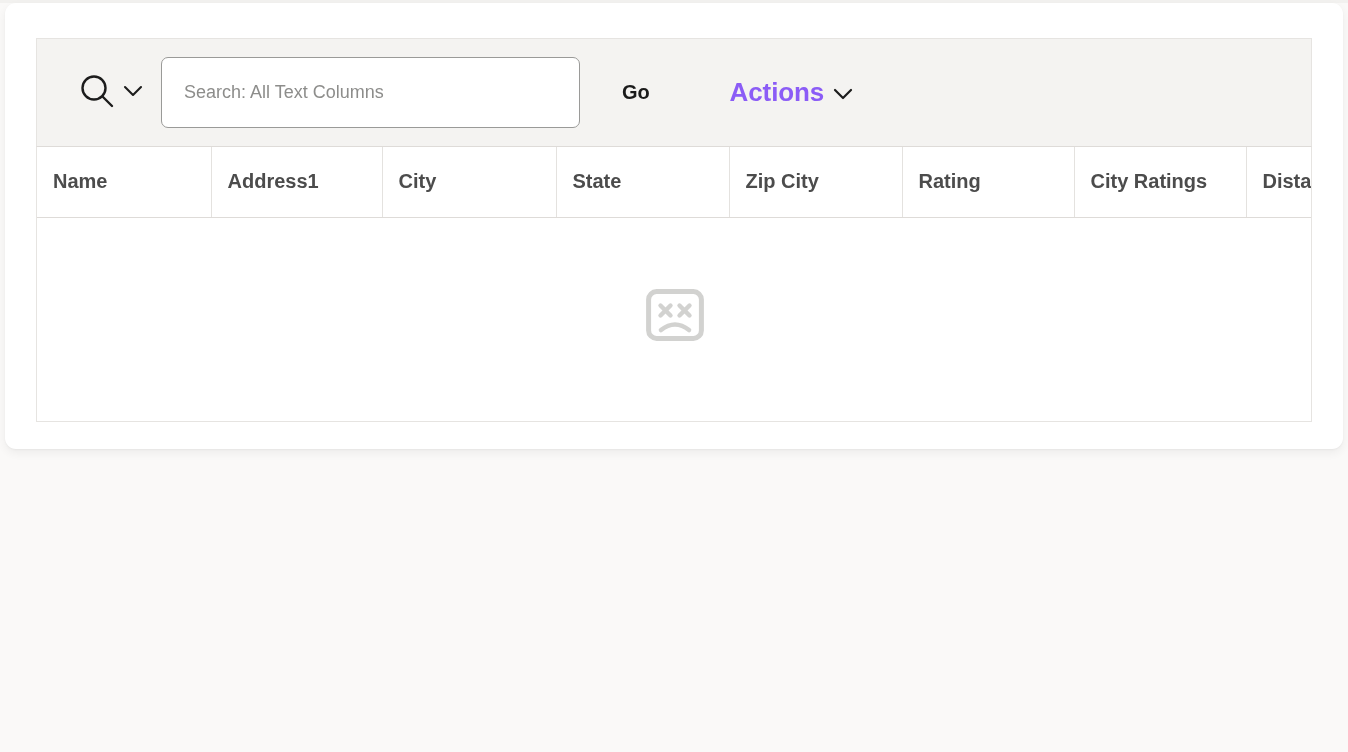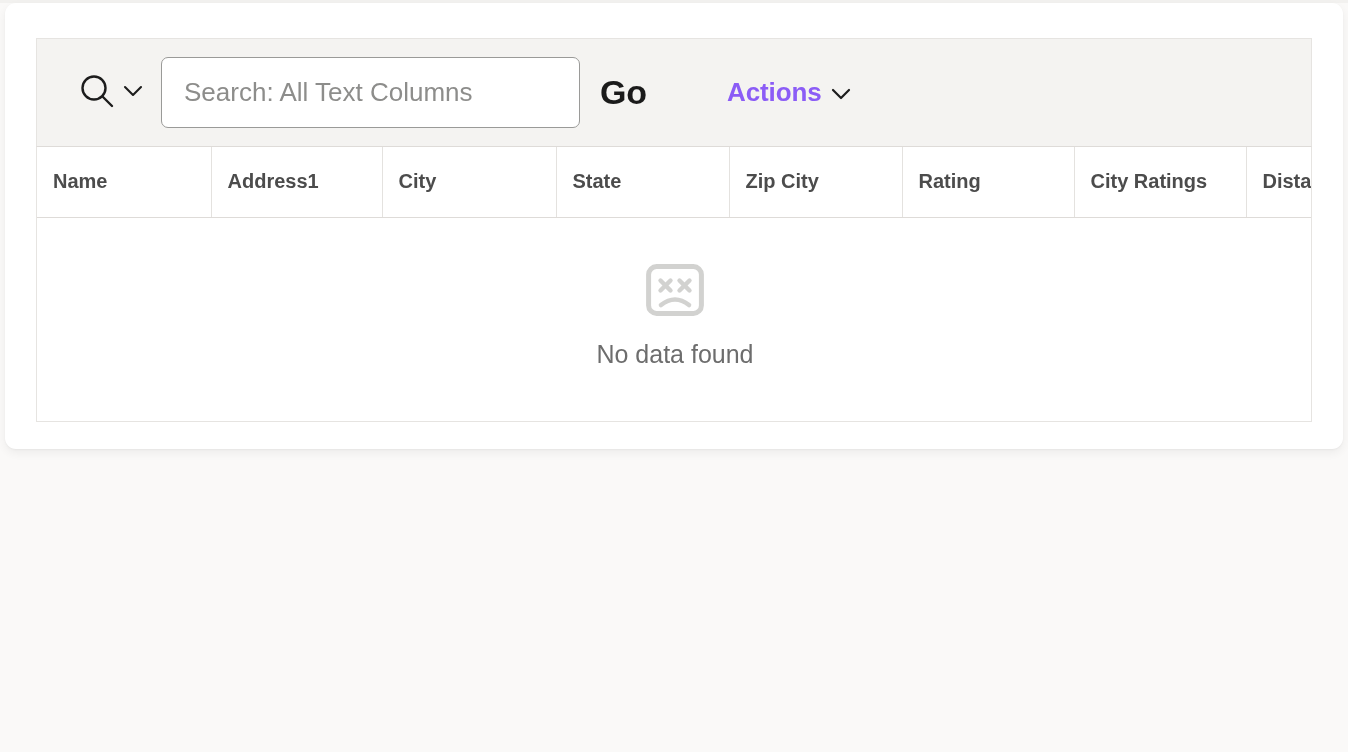--- a/index.html
+++ b/index.html
@@ -87,36 +87,36 @@
   .search-input {
     width: 419px;
     height: 71px;
     margin-left: 18px;
     box-sizing: border-box;
     border: 1px solid #9a9a98;
     border-radius: 7px;
     background: #ffffff;
     padding: 0 22px;
     font-family: "Liberation Sans", sans-serif;
-    font-size: 26px;
+    font-size: 18px;
     color: #3b3b3b;
     outline: none;
   }
   .search-input::placeholder {
     color: #8d8d8b;
     opacity: 1;
   }
 
   .go-btn {
-    margin-left: 20px;
+    margin-left: 42px;
     background: none;
     border: none;
     padding: 0;
     font-family: "Liberation Sans", sans-serif;
-    font-size: 34px;
+    font-size: 20px;
     font-weight: 700;
     color: #1a1a1a;
     cursor: pointer;
     letter-spacing: -0.1px;
   }
 
   .actions-btn {
     margin-left: 80px;
     background: none;
     border: none;
@@ -283,21 +283,20 @@
                   <span>
                     <svg width="58" height="52" viewBox="0 0 58 52" aria-hidden="true">
                       <rect x="2.6" y="2.6" width="52.8" height="46.8" rx="8" ry="8" fill="none" stroke="#d2d2d0" stroke-width="5"></rect>
                       <line x1="14.5" y1="16.5" x2="24.5" y2="26.5" stroke="#d2d2d0" stroke-width="4.4" stroke-linecap="round"></line>
                       <line x1="24.5" y1="16.5" x2="14.5" y2="26.5" stroke="#d2d2d0" stroke-width="4.4" stroke-linecap="round"></line>
                       <line x1="33.5" y1="16.5" x2="43.5" y2="26.5" stroke="#d2d2d0" stroke-width="4.4" stroke-linecap="round"></line>
                       <line x1="43.5" y1="16.5" x2="33.5" y2="26.5" stroke="#d2d2d0" stroke-width="4.4" stroke-linecap="round"></line>
                       <path d="M15 41 Q29 30 43 41" fill="none" stroke="#d2d2d0" stroke-width="4.6" stroke-linecap="round"></path>
                     </svg>
                   </span>
-                  <span class="nodata-text">No data found</span>
                 </div>
               </td>
             </tr>
           </tbody>
         </table>
       </div>
 
     </div>
   </div>
 </div>

